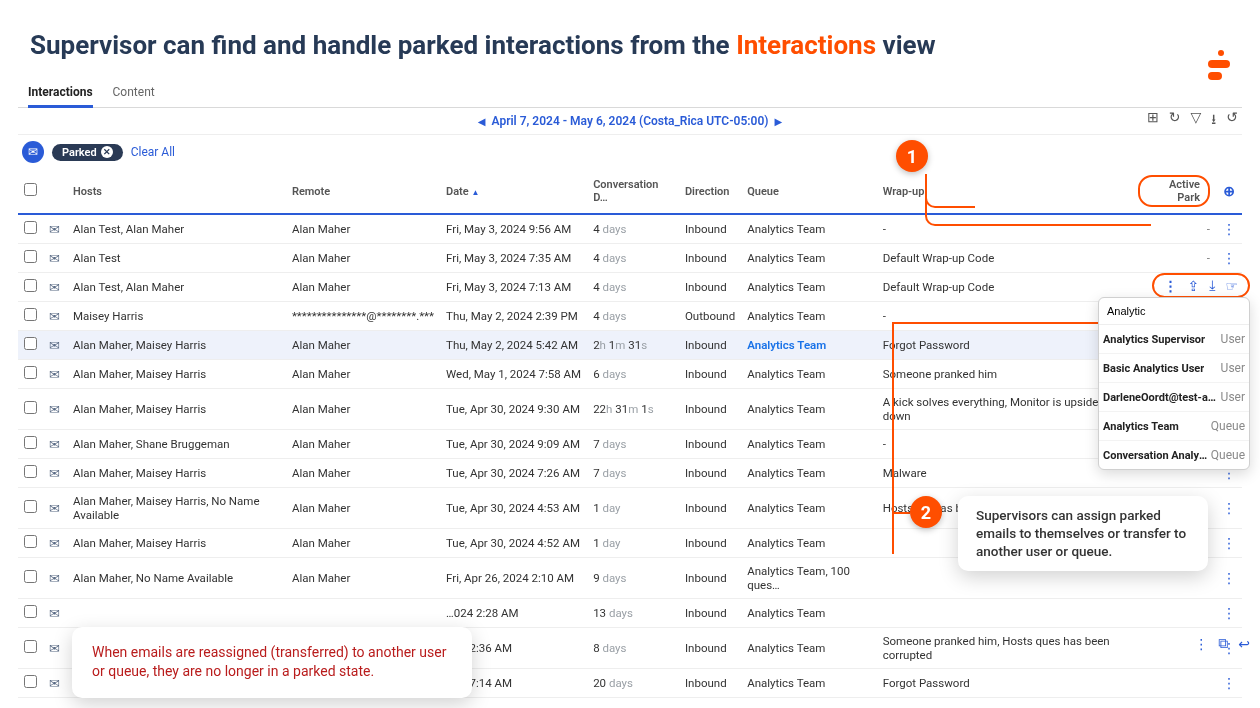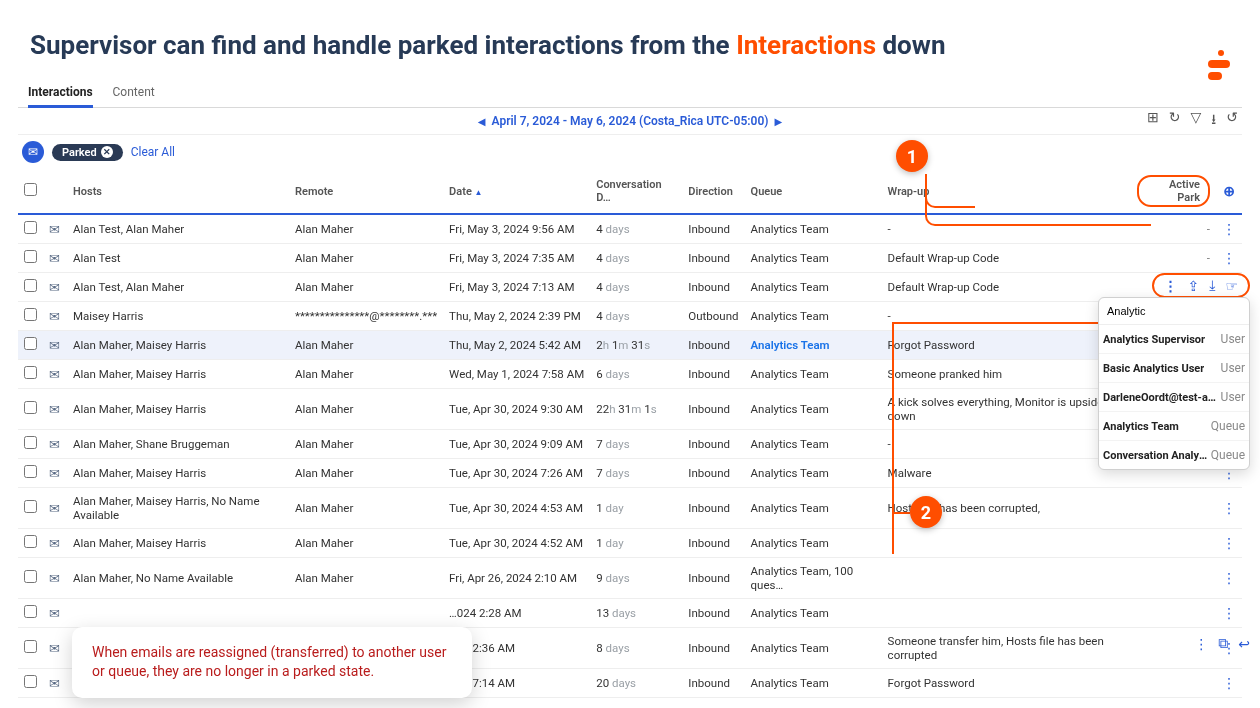--- a/index.html
+++ b/index.html
@@ -81,35 +81,36 @@
 <body>
 
 <div class="logo">
   <span class="logo-dot"></span>
     <span class="logo-bar1"></span>
     <span class="logo-bar2"></span>
 </div>
 
 <div class="title-bar">
   <h1>
-    <span>Supervisor can find and handle parked interactions from the </span><span class="accent">Interactions</span><span> down</span>
+    <span>Supervisor can find and handle parked interactions from the </span><span class="accent">Interactions</span><span> view</span>
   </h1>
 </div>
 
 <div class="connector1a"></div>
 <div class="connector1b"></div>
 <div class="callout1">
   <div class="callout-badge">1</div>
 </div>
 
 <div class="connector2"></div>
 <div class="connector2b"></div>
 <div class="connector2c"></div>
 <div class="callout2">
   <div class="callout-badge">2</div>
+  <div class="card">Supervisors can assign parked emails to themselves or transfer to another user or queue.</div>
 </div>
 
 <div class="app">
   <div class="tabs">
     <div class="tab active">Interactions</div>
     <div class="tab">Content</div>
   </div>
 
   <div class="daterow">
     <span class="arrow">◀</span>
@@ -322,21 +323,21 @@
   </tr>
           <tr>
     <td class="cb"><input type="checkbox" style=""></td>
     <td class="ico">✉</td>
     <td class="users"></td>
     <td></td>
     <td class="date">…24 2:36 AM</td>
     <td class="convd"><span class="num">8</span> <span class="unit">days</span></td>
     <td>Inbound</td>
     <td class="queue">Analytics Team</td>
-    <td class="wrap">Someone transfer him, Hosts file has been corrupted</td>
+    <td class="wrap">Someone pranked him, Hosts ques has been corrupted</td>
     <td class="ap"></td>
     <td class="menu">⋮</td>
   </tr>
           <tr>
     <td class="cb"><input type="checkbox" style=""></td>
     <td class="ico">✉</td>
     <td class="users"></td>
     <td></td>
     <td class="date">…24 7:14 AM</td>
     <td class="convd"><span class="num">20</span> <span class="unit">days</span></td>

